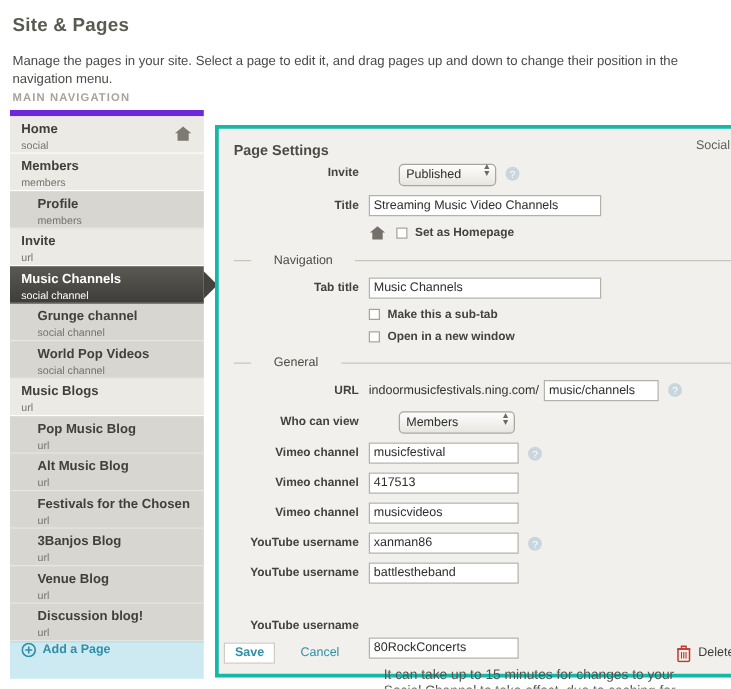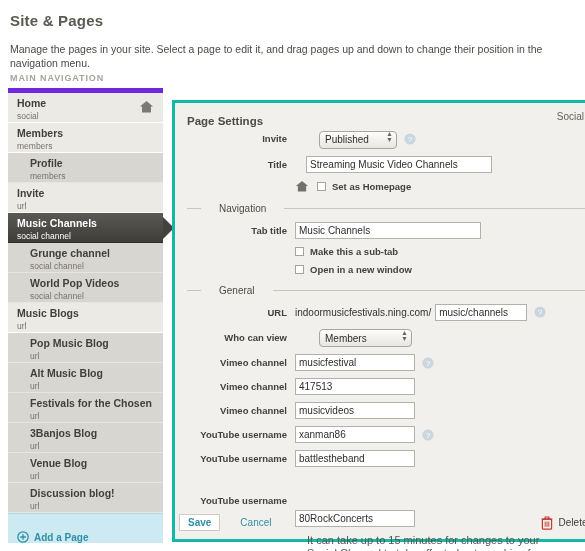--- a/index.html
+++ b/index.html
@@ -73,21 +73,21 @@
   }
   .home-badge {
     position: absolute; right: 9px; top: 7px;
     width: 15px; height: 14px; color: #7d7a72;
   }
   .sidebar-footer {
     position: absolute; left: 8px; top: 513px;
     width: 155px; height: 30px;
     background: #cdeaf2;
     border-top: 1px solid #b3dbe6;
-    display: flex; align-items: flex-end; padding-left: 9px;
+    display: flex; align-items: flex-start; padding-left: 9px;
     cursor: pointer;
   }
   .add-plus {
     width: 12px; height: 12px; margin-right: 5px; flex: 0 0 auto;
   }
   .add-label {
     font-size: 10px; font-weight: bold; color: #2f8fa6;
   }
 
   
@@ -300,21 +300,21 @@
           </span>
       </span>
       <svg class="help" viewBox="0 0 12 12">
         <circle cx="6" cy="6" r="5.6" fill="#c9d6dd"></circle>
         <text x="6" y="9" font-size="8" text-anchor="middle" fill="#ffffff" font-family="Liberation Sans, sans-serif">?</text>
       </svg>
     </div>
 
     <div class="row">
       <span class="lbl">Title</span>
-      <input class="txt" style="width: 186px; margin-left: 11px;" value="Streaming Music Video Channels">
+      <input class="txt" style="width: 186px;" value="Streaming Music Video Channels">
     </div>
 
     <div class="row">
       <span class="lbl"></span>
       <svg class="home-inline" viewBox="0 0 16 15">
         <path d="M8 1.2 L15 7 L12.8 7 L12.8 13.4 L3.2 13.4 L3.2 7 L1 7 Z" fill="currentColor"></path>
       </svg>
       <span class="chk"></span>
       <span class="chk-label">Set as Homepage</span>
     </div>

